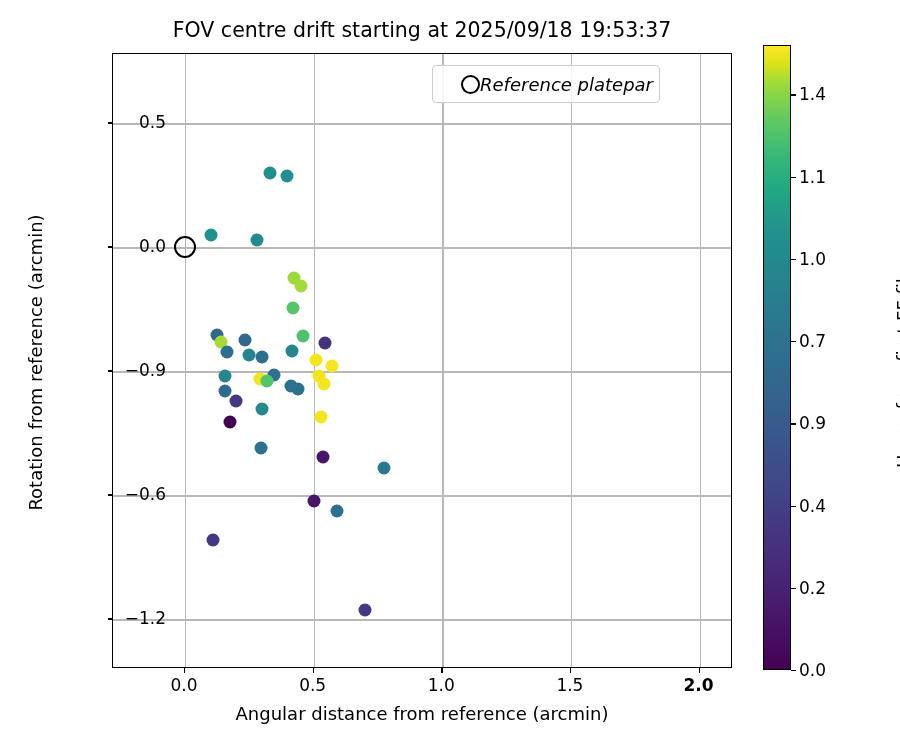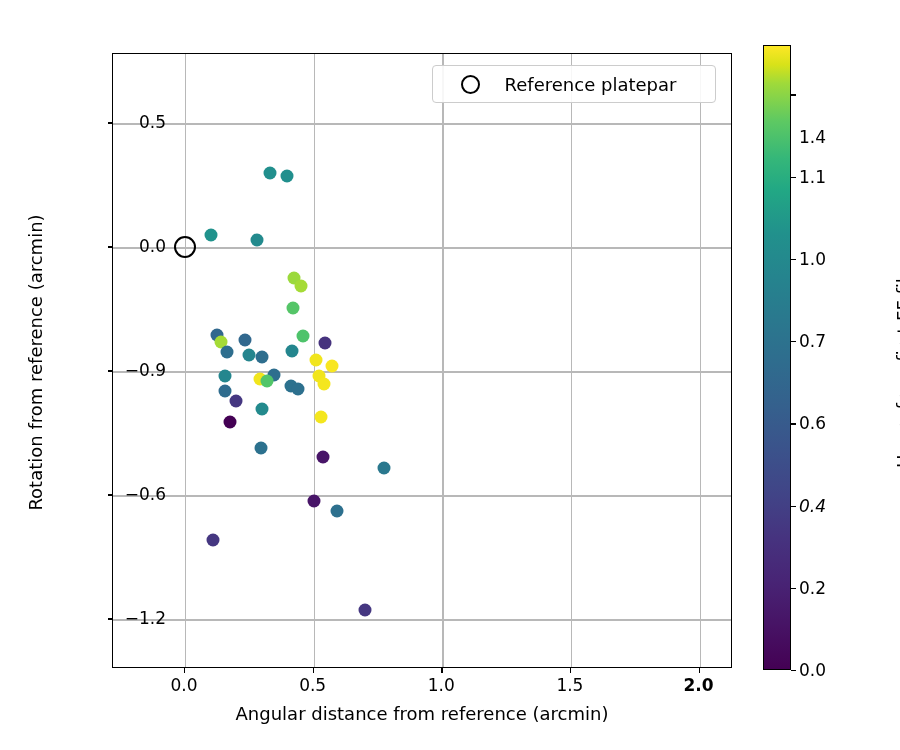--- a/index.html
+++ b/index.html
@@ -73,26 +73,27 @@
     border:2.2px solid #000;
     background:transparent;
     transform:translate(-50%,-50%);
     box-sizing:border-box;
   }
 
   
   #legend{
     position:absolute;
     left:432px;top:65px;
-    width:284px;height:38px;
+    width:228px;height:38px;
     border:1px solid #cccccc;
     border-radius:4px;
     background:rgba(255,255,255,0.88);
     display:flex;align-items:center;
     box-sizing:border-box;
+    font-style:italic;
   }
   #legend-marker{
     width:19px;height:19px;border-radius:50%;
     border:2.2px solid #000;background:transparent;
     margin-left:28px;box-sizing:border-box;flex:none;
   }
   #legend-label{
     flex:1;text-align:center;
     font-size:18px;color:#000;
     margin-right:14px;white-space:nowrap;
@@ -123,20 +124,21 @@
     font-size:18px;color:#000;white-space:nowrap;
     transform:rotate(-90deg);
     transform-origin:center center;
   }
 </style>
 </head>
 <body>
 
 <div id="figure">
 
+  <div id="chart-title">FOV centre drift starting at 2025/09/18 19:53:37</div>
 
   <div id="plot-area">
 
   <div class="gridline-v" style="left: 72.0332px;"></div>
       <div class="gridline-v" style="left: 200.664px;"></div>
       <div class="gridline-v" style="left: 329.295px;"></div>
       <div class="gridline-v" style="left: 457.925px;"></div>
       <div class="gridline-v" style="left: 586.556px;"></div>
       <div class="gridline-h" style="top: 69.4355px;"></div>
       <div class="gridline-h" style="top: 193.427px;"></div>
@@ -215,27 +217,27 @@
     <div id="legend-label">Reference platepar</div>
   </div>
 
   <div id="colorbar"></div>
   <div id="colorbar-ticks">
       <div class="cbtick-mark" style="top: 670px;"></div>
       <div class="cbtick-label" style="top: 670px;">0.0</div>
       <div class="cbtick-mark" style="top: 587.763px;"></div>
       <div class="cbtick-label" style="top: 587.763px;">0.2</div>
       <div class="cbtick-mark" style="top: 505.526px;"></div>
-      <div class="cbtick-label" style="top: 505.526px; font-style: italic;">0.4</div>
+      <div class="cbtick-label" style="top: 505.526px;">0.4</div>
       <div class="cbtick-mark" style="top: 423.289px;"></div>
-      <div class="cbtick-label" style="top: 423.289px;">0.6</div>
+      <div class="cbtick-label" style="top: 423.289px;">0.9</div>
       <div class="cbtick-mark" style="top: 341.053px;"></div>
       <div class="cbtick-label" style="top: 341.053px;">0.7</div>
       <div class="cbtick-mark" style="top: 258.816px;"></div>
       <div class="cbtick-label" style="top: 258.816px;">1.0</div>
       <div class="cbtick-mark" style="top: 176.579px;"></div>
       <div class="cbtick-label" style="top: 176.579px;">1.1</div>
       <div class="cbtick-mark" style="top: 94.3421px;"></div>
-      <div class="cbtick-label" style="top: 94.3421px; margin-top: 43px;">1.4</div>
+      <div class="cbtick-label" style="top: 94.3421px;">1.4</div>
     </div>
   <div id="cblabel">Hours from first FF file</div>
 
 </div>
 
 </body></html>

